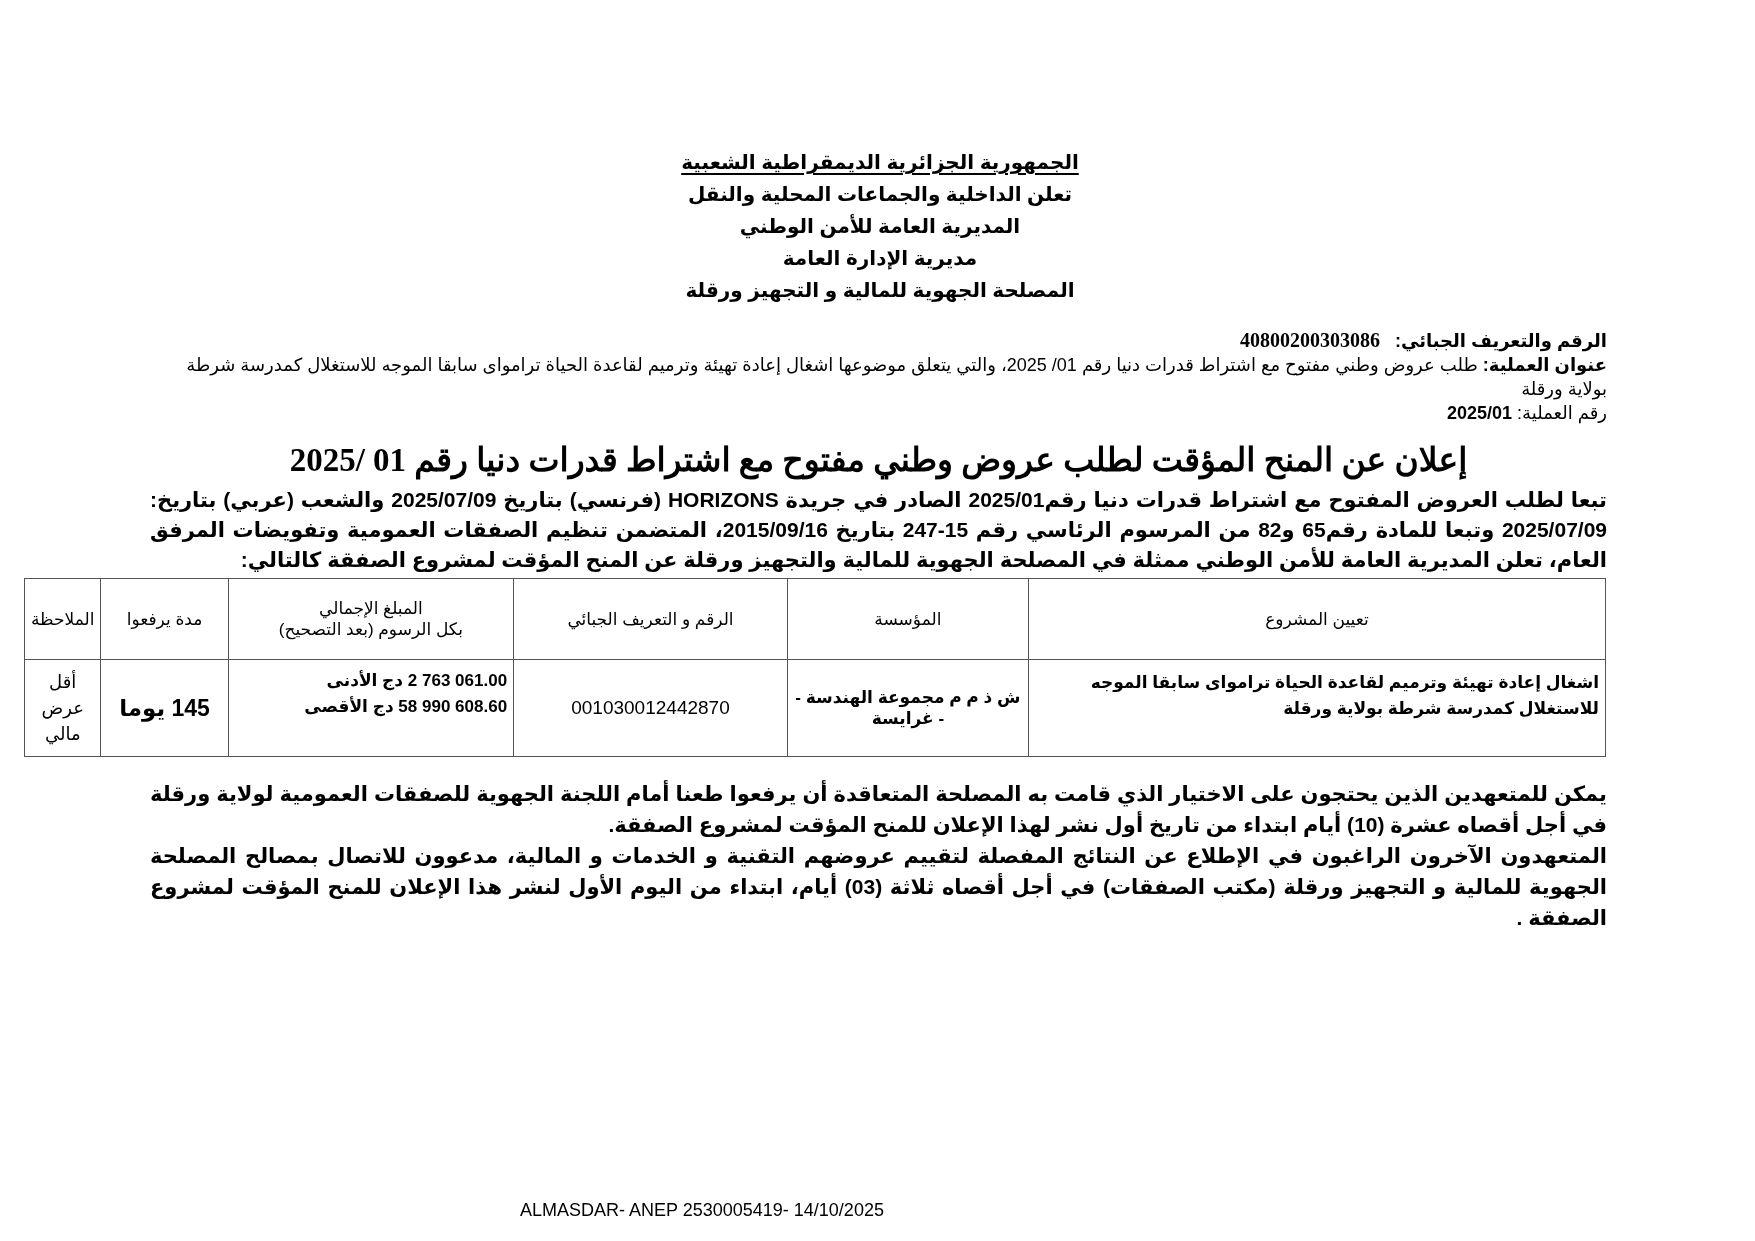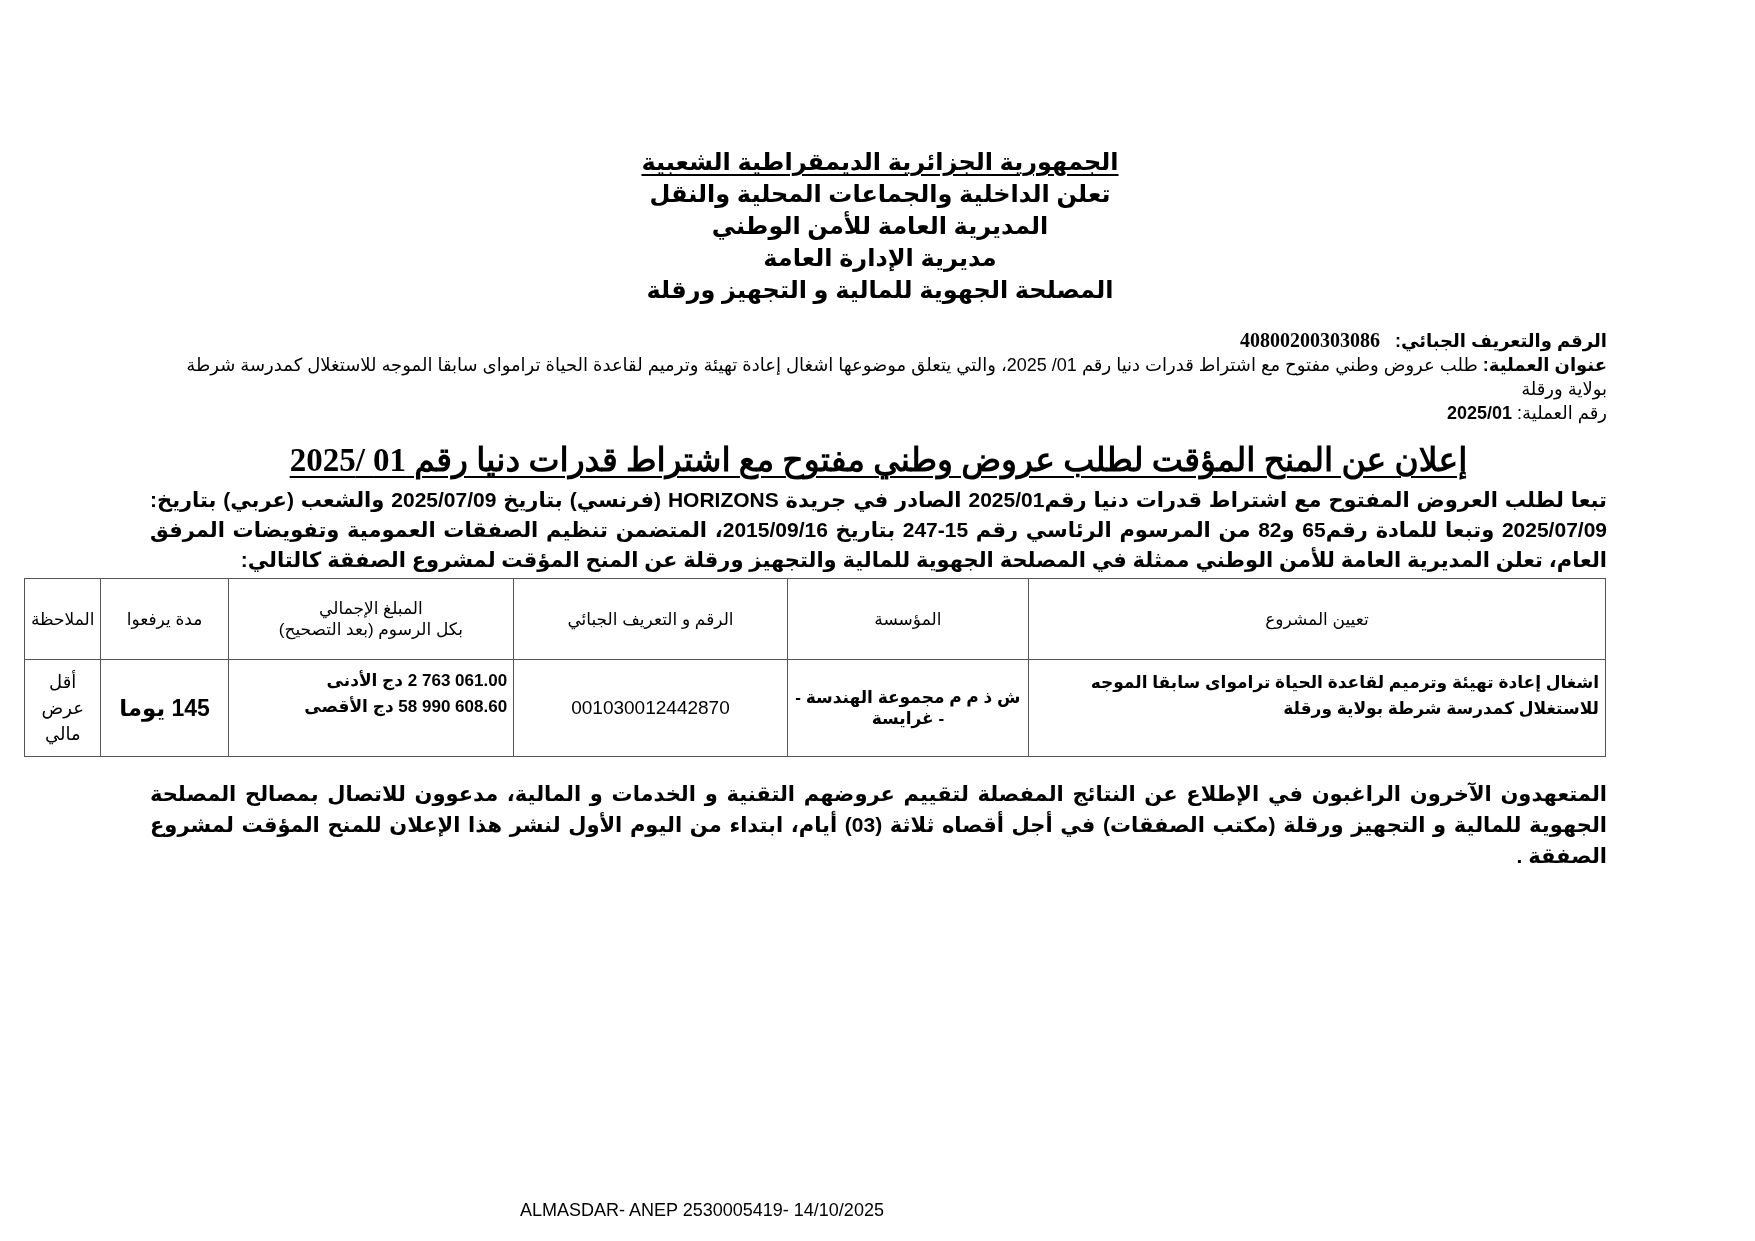--- a/index.html
+++ b/index.html
@@ -1,26 +1,26 @@
 <!DOCTYPE html>
 <html><head>
 <meta charset="utf-8">
 <style>
   html, body { margin:0; padding:0; background:#ffffff; }
   body { width:1755px; height:1241px; position:relative; overflow:hidden; color:#000;
          font-family:"Liberation Sans","DejaVu Sans",sans-serif; }
   .abs { position:absolute; }
   .rtl { direction:rtl; unicode-bidi:plaintext; }
-  .header { left:600px; width:560px; top:146px; text-align:center; font-weight:bold; font-size:24px; line-height:32px; }
+  .header { left:600px; width:560px; top:146px; text-align:center; font-weight:bold; font-size:20px; line-height:32px; }
   .header .u { text-decoration:underline; text-decoration-thickness:2px; text-underline-offset:4px; }
   .meta { right:148px; left:150px; top:322px; font-size:18px; line-height:24px; text-align:right;margin-top:6px; }
   .meta b { font-weight:bold; }
   .title { left:150px; right:148px; top:440px; text-align:center; font-family:"Liberation Serif","DejaVu Serif",serif;
            font-weight:bold; font-size:33px; line-height:40px; }
-  .title span { text-decoration:underline; text-decoration-thickness:2px; text-underline-offset:5px; }
+  .title span { text-decoration-thickness:2px; text-underline-offset:5px; }
   .intro { left:150px; right:148px; top:485px; font-size:21px; line-height:30px; font-weight:bold; text-align:justify; text-align-last:right; }
   table.grid { position:absolute; left:24px; top:578px; width:1582px; border-collapse:collapse; direction:rtl; }
   table.grid td, table.grid th { border:1.5px solid #555; font-size:17px; text-align:center; vertical-align:middle; padding:2px 6px; font-weight:normal; }
   table.grid th { height:76px; }
   table.grid td { height:84px; }
   table.grid td.proj { text-align:right; vertical-align:top; padding-top:10px; font-weight:bold; font-size:17px; line-height:26px; }
   table.grid td.amt { text-align:right; vertical-align:top; padding-top:8px; font-weight:bold; line-height:26px; }
   table.grid td.bold { font-weight:bold; }
   .outro { left:150px; right:148px; top:778px; font-size:21px; line-height:31px; font-weight:bold; text-align:justify; text-align-last:right; }
   .footer { left:520px; top:1200px; font-size:18px; }
@@ -78,16 +78,17 @@
       <div>061.00 763 2 دج الأدنى</div>
       <div>608.60 990 58 دج الأقصى</div>
     </td>
     <td class="bold" style="font-size:23px">145 يوما</td>
     <td style="font-size:18px;line-height:26px">أقل عرض مالي</td>
   </tr>
 </tbody>
   </table>
 
 <div class="abs outro rtl">
+  <div>يمكن للمتعهدين الذين يحتجون على الاختيار الذي قامت به المصلحة المتعاقدة أن يرفعوا طعنا أمام اللجنة الجهوية للصفقات العمومية لولاية ورقلة في أجل أقصاه عشرة (10) أيام ابتداء من تاريخ أول نشر لهذا الإعلان للمنح المؤقت لمشروع الصفقة.</div>
   <div>المتعهدون الآخرون الراغبون في الإطلاع عن النتائج المفصلة لتقييم عروضهم التقنية و الخدمات و المالية، مدعوون للاتصال بمصالح المصلحة الجهوية للمالية و التجهيز ورقلة (مكتب الصفقات) في أجل أقصاه ثلاثة (03) أيام، ابتداء من اليوم الأول لنشر هذا الإعلان للمنح المؤقت لمشروع الصفقة .</div>
 </div>
 
 <div class="abs footer">ALMASDAR- ANEP 2530005419- 14/10/2025</div>
 
 </body></html>

